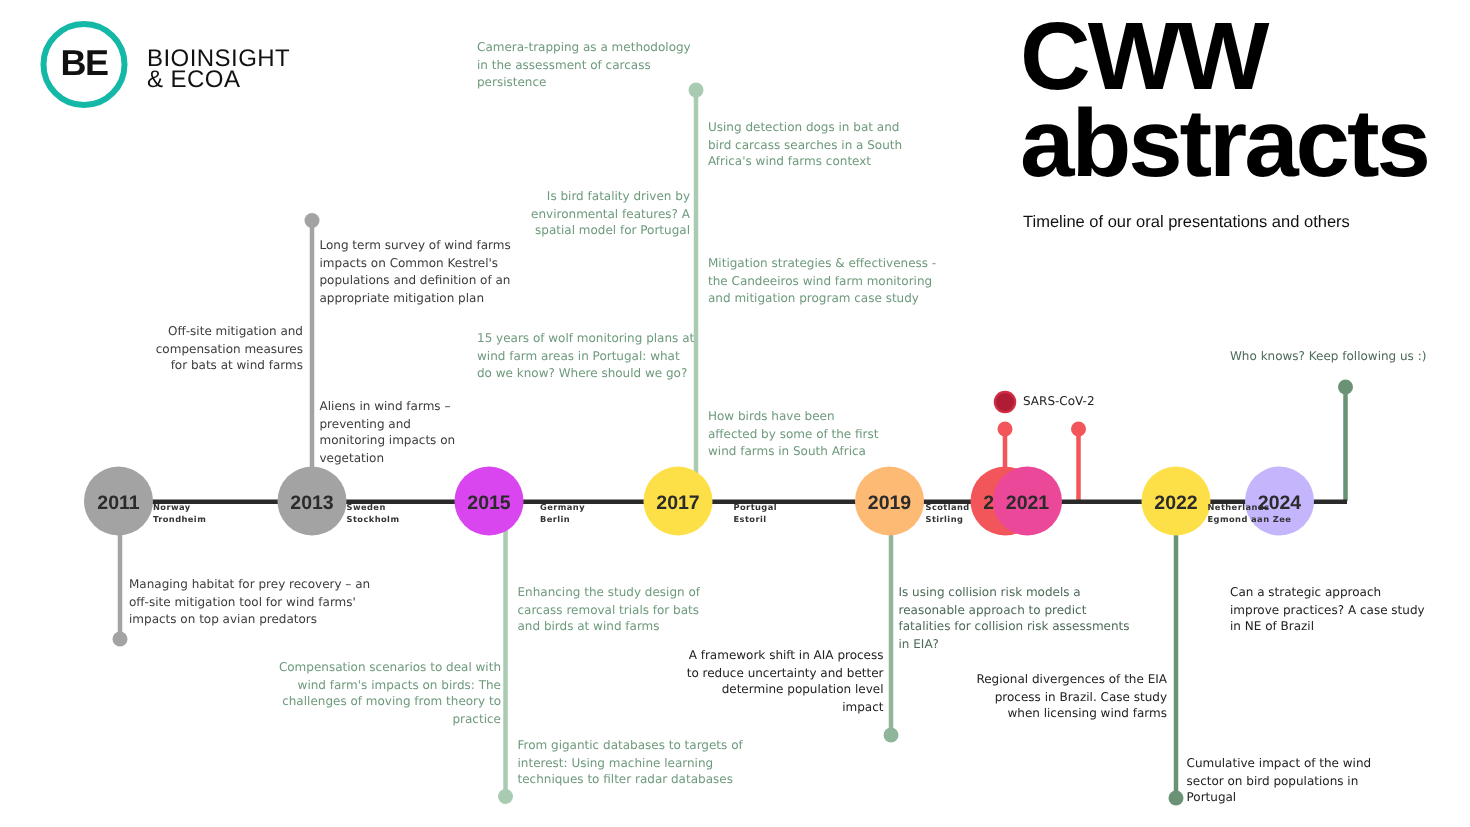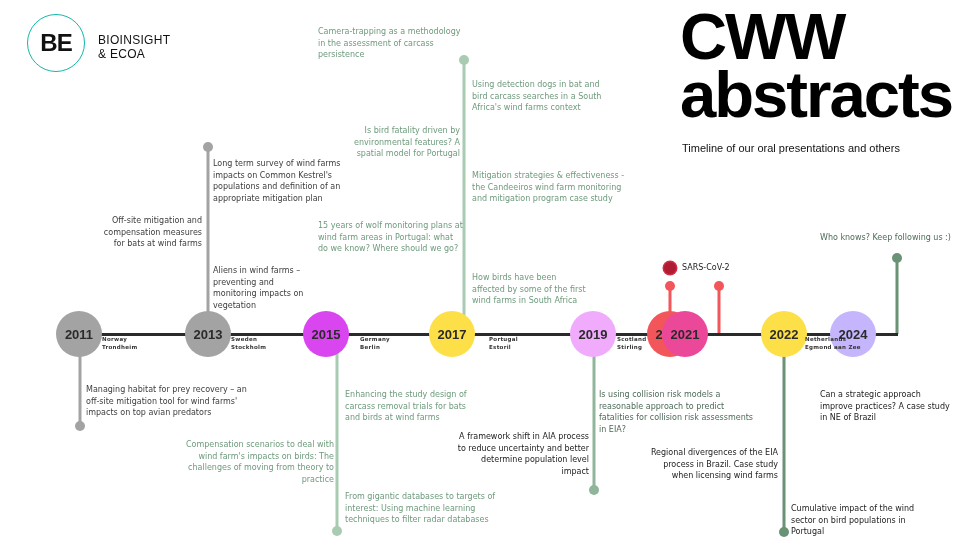--- a/index.html
+++ b/index.html
@@ -1,19 +1,19 @@
 <!DOCTYPE html>
 <html><head>
 <meta charset="utf-8">
 <style>
   html,body{margin:0;padding:0;background:#ffffff;}
   body{width:980px;height:551px;position:relative;overflow:hidden;font-family:"DejaVu Sans",sans-serif;}
   .abs{position:absolute;}
-  .logo-circle{left:27px;top:14px;width:58px;height:58px;border:1px solid #14b8a6;border-radius:50%;box-sizing:border-box;display:flex;align-items:center;justify-content:center;font-family:"Liberation Sans",sans-serif;font-weight:bold;font-size:24px;color:#111;letter-spacing:-1px;}
-  .logo-text{left:98px;top:33px;font-family:"Liberation Sans",sans-serif;font-size:12px;line-height:14px;color:#111;letter-spacing:0.3px;}
+  .logo-circle{left:27px;top:14px;width:58px;height:58px;border:4px solid #14b8a6;border-radius:50%;box-sizing:border-box;display:flex;align-items:center;justify-content:center;font-family:"Liberation Sans",sans-serif;font-weight:bold;font-size:24px;color:#111;letter-spacing:-1px;}
+  .logo-text{left:98px;top:33px;font-family:"Liberation Sans",sans-serif;font-size:16px;line-height:14px;color:#111;letter-spacing:0.3px;}
   .title{left:680px;top:8px;font-family:"Liberation Sans",sans-serif;font-weight:900;font-size:64px;line-height:58px;color:#000;letter-spacing:-2px;transform:scaleX(1.02);transform-origin:left top;}
   .title span{display:block;font-weight:bold;}
   .subtitle{left:682px;top:142px;font-family:"Liberation Sans",sans-serif;font-size:11px;color:#111;}
   .axis{left:78px;top:333px;width:820px;height:3px;background:#2a2a2a;}
   .node{width:46px;height:46px;border-radius:50%;display:flex;align-items:center;justify-content:center;font-family:"Liberation Sans",sans-serif;font-weight:bold;font-size:13px;color:#2b2b2b;transform:translate(-50%,-50%);top:334px;}
   .loc{font-family:"DejaVu Sans",sans-serif;font-size:5.5px;font-weight:bold;line-height:8px;color:#333;top:335px;letter-spacing:0.3px;}
   .stem{width:3px;transform:translateX(-50%);}
   .dot{width:10px;height:10px;border-radius:50%;transform:translate(-50%,-50%);}
   .txt{font-size:8px;line-height:11.5px;}
   .r{text-align:right;}
@@ -64,21 +64,21 @@
 
 <div class="abs stem" style="left:897px;top:258px;height:76px;background:#6a9275;"></div>
 <div class="abs dot" style="left:897px;top:258px;background:#6a9275;"></div>
 
 <div class="abs axis"></div>
 
 <div class="abs node" style="left:79px;background:#a3a3a3;">2011</div>
 <div class="abs node" style="left:208px;background:#a3a3a3;">2013</div>
 <div class="abs node" style="left:326px;background:#d946ef;">2015</div>
 <div class="abs node" style="left:452px;background:#fde047;">2017</div>
-<div class="abs node" style="left:593px;background:#f0abfc;">2019</div>
+<div class="abs node" style="left:593px;background:#fdba74;">2019</div>
 <div class="abs node" style="left:670px;background:#f2565a;">2020</div>
 <div class="abs node" style="left:685px;background:#ec4899;">2021</div>
 <div class="abs node" style="left:784px;background:#fde047;">2022</div>
 <div class="abs node" style="left:853px;background:#c4b5fd;">2024</div>
 
 <div class="abs loc" style="left:102px;">
     <div>Norway</div>
     <div>Trondheim</div>
   </div>
 <div class="abs loc" style="left:231px;">

